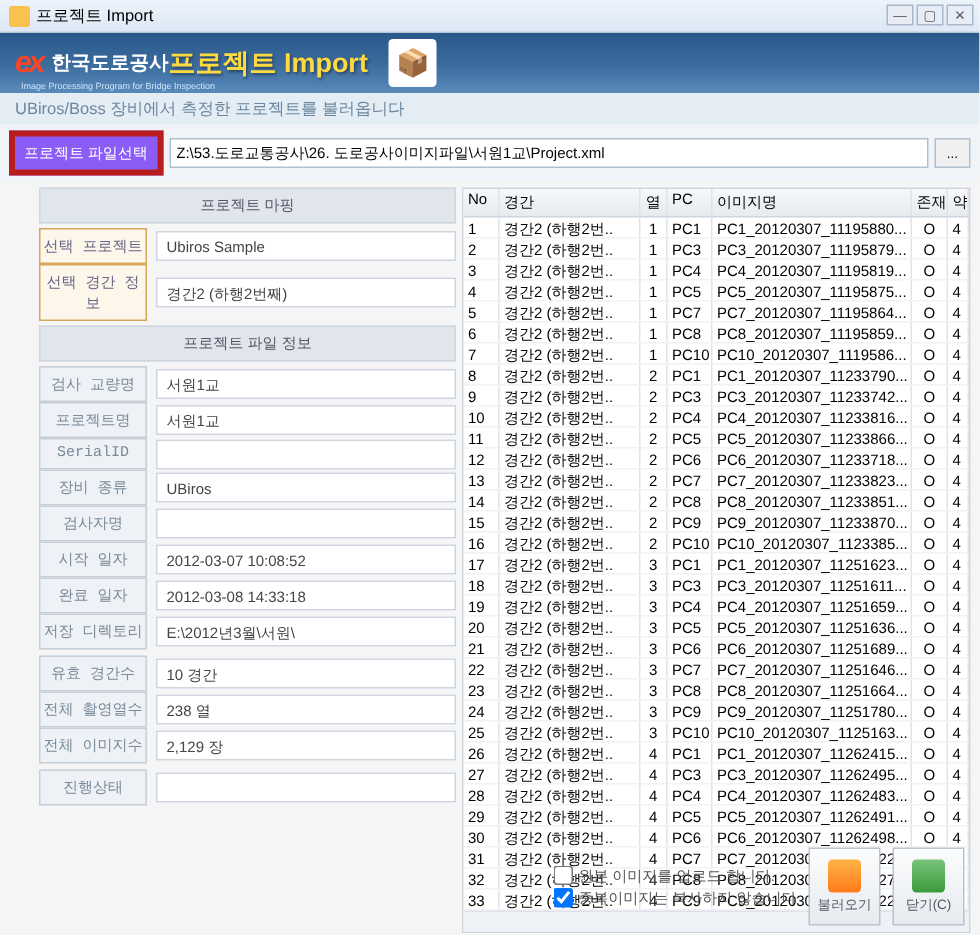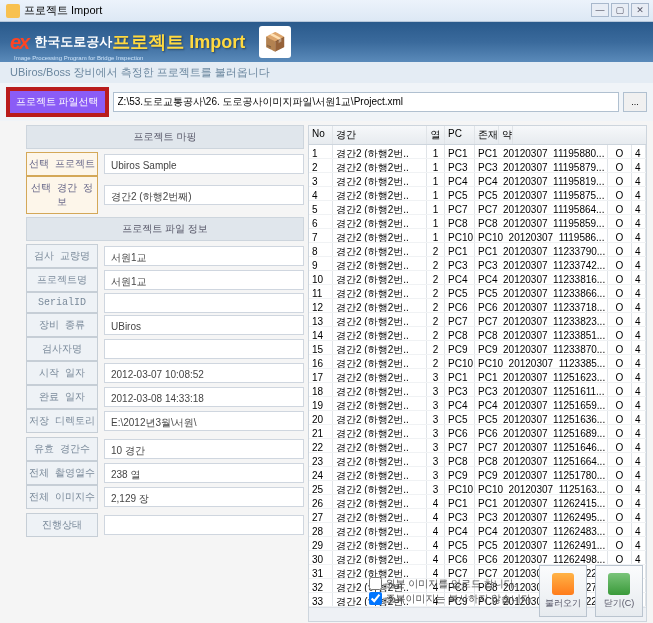--- a/index.html
+++ b/index.html
@@ -143,20 +143,21 @@
         </div>
       </div>
   </div>
 
   <div class="right-col">
     <div class="tbl-head">
       <span class="c-no">No</span>
       <span class="c-span">경간</span>
       <span class="c-t">열</span>
       <span class="c-pc">PC</span>
+      <span class="c-img">이미지명</span>
       <span class="c-ex">존재</span>
       <span class="c-u">약</span>
     </div>
     <div class="tbl-body" id="tbl-body">
         <div class="tbl-row">
           <span class="c-no">1</span>
           <span class="c-span">경간2 (하행2번..</span>
           <span class="c-t">1</span>
           <span class="c-pc">PC1</span>
           <span class="c-img">PC1_20120307_11195880...</span>

